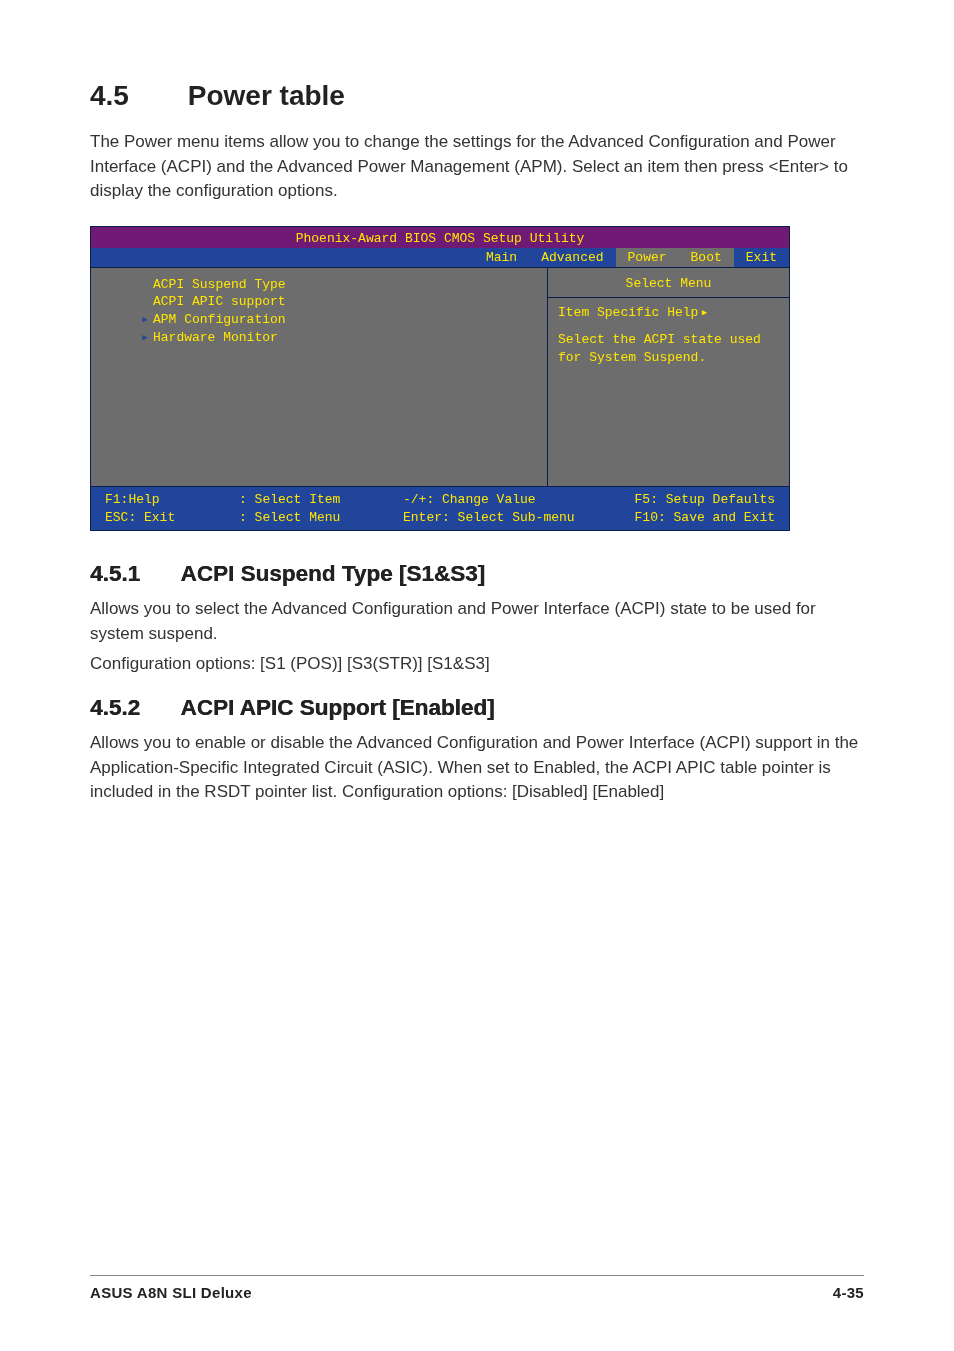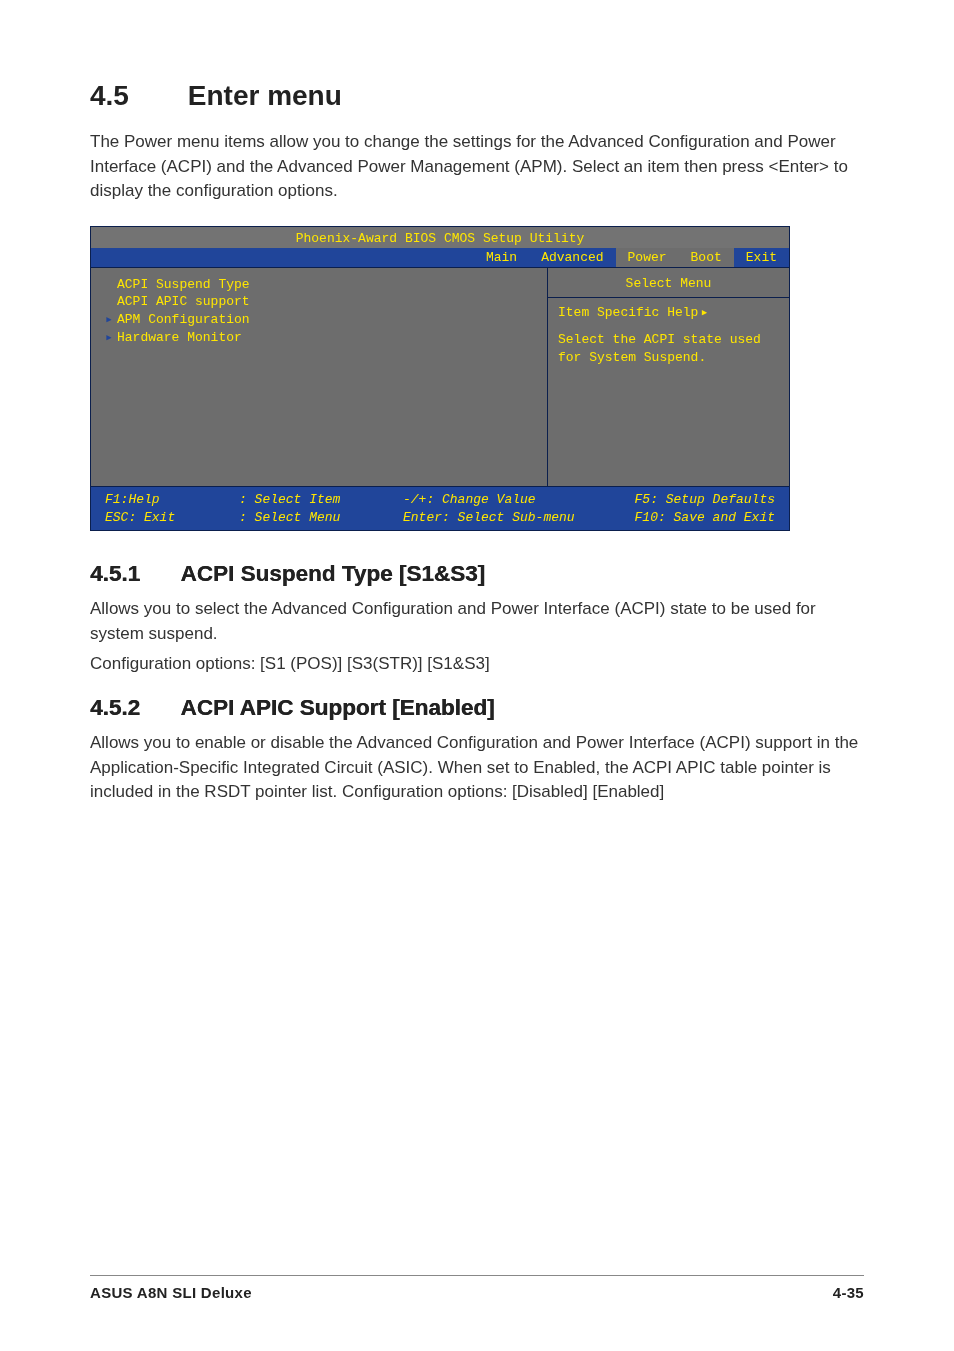--- a/index.html
+++ b/index.html
@@ -22,21 +22,21 @@
     font-size: 17px;
     line-height: 1.45;
     color: #333;
     margin-bottom: 22px;
   }
   
   .bios {
     font-family: "Lucida Console","Courier New",monospace;
     font-size: 13px;
     color: #ffe600;
-    background: #737373;
+    background: #701a75;
     border: 1px solid #0b1f4d;
     width: 700px;
     margin: 0 0 30px 0;
   }
   .bios-title {
     text-align: center;
     padding: 4px 0 2px 0;
     color: #ffe600;
   }
   .bios-menu {
@@ -57,20 +57,21 @@
   .bios-body {
     display: flex;
     background: #6d6d6d;
     border-top: 1px solid #0b1f4d;
   }
   .bios-left {
     flex: 1;
     padding: 8px 6px 140px 14px;
     display: flex;
     gap: 0;
+    margin-left: 36px;
   }
   .bios-labels { width: 58%; }
   .bios-values { width: 42%; color: #ffe600; }
   .bios-field { color: #ffe600; line-height: 1.35; white-space: pre; }
   .bios-labels .bios-field { color: #ffe600; }
   .bios-labels .submenu::before {
     content: "▸";
     color: #20459a;
     display: inline-block;
     width: 12px;
@@ -93,21 +94,21 @@
   .bios-footer {
     display: grid;
     grid-template-columns: 130px 160px 210px 1fr;
     background: #20459a;
     color: #ffe600;
     border-top: 1px solid #0b1f4d;
     padding: 4px 14px;
     column-gap: 4px;
     row-gap: 0;
   }
-  .bios-footer div { white-space: nowrap; line-height:1.35;font-style:italic; }
+  .bios-footer div { white-space: nowrap; line-height:1.35; }
   .bios-footer .r { text-align: right; }
 
   .h2 {
     font-size: 22.5px;
     font-weight: 800;
     margin: 18px 0 10px 0;
     text-shadow: 0.4px 0 0 currentColor;
   }
   .h2 .num { display:inline-block; width: 85px; }
   .para {
@@ -130,21 +131,21 @@
     font-weight: 700;
     letter-spacing: 0.3px;
   }
   .footer .pg { font-weight: 700; }
 </style>
 </head>
 <body>
 
 <h1 class="h1">
   <span class="num">4.5</span>
-  <span>Enter menu</span>
+  <span>Power table</span>
 </h1>
 
 <p class="intro">The Power menu items allow you to change the settings for the Advanced Configuration and Power Interface (ACPI) and the Advanced Power Management (APM). Select an item then press &lt;Enter&gt; to display the configuration options.</p>
 
 <div class="bios">
   <div class="bios-title">Phoenix-Award BIOS CMOS Setup Utility</div>
   <div class="bios-menu">
     <span>Main</span>
     <span>Advanced</span>
     <span class="active">Power</span>

